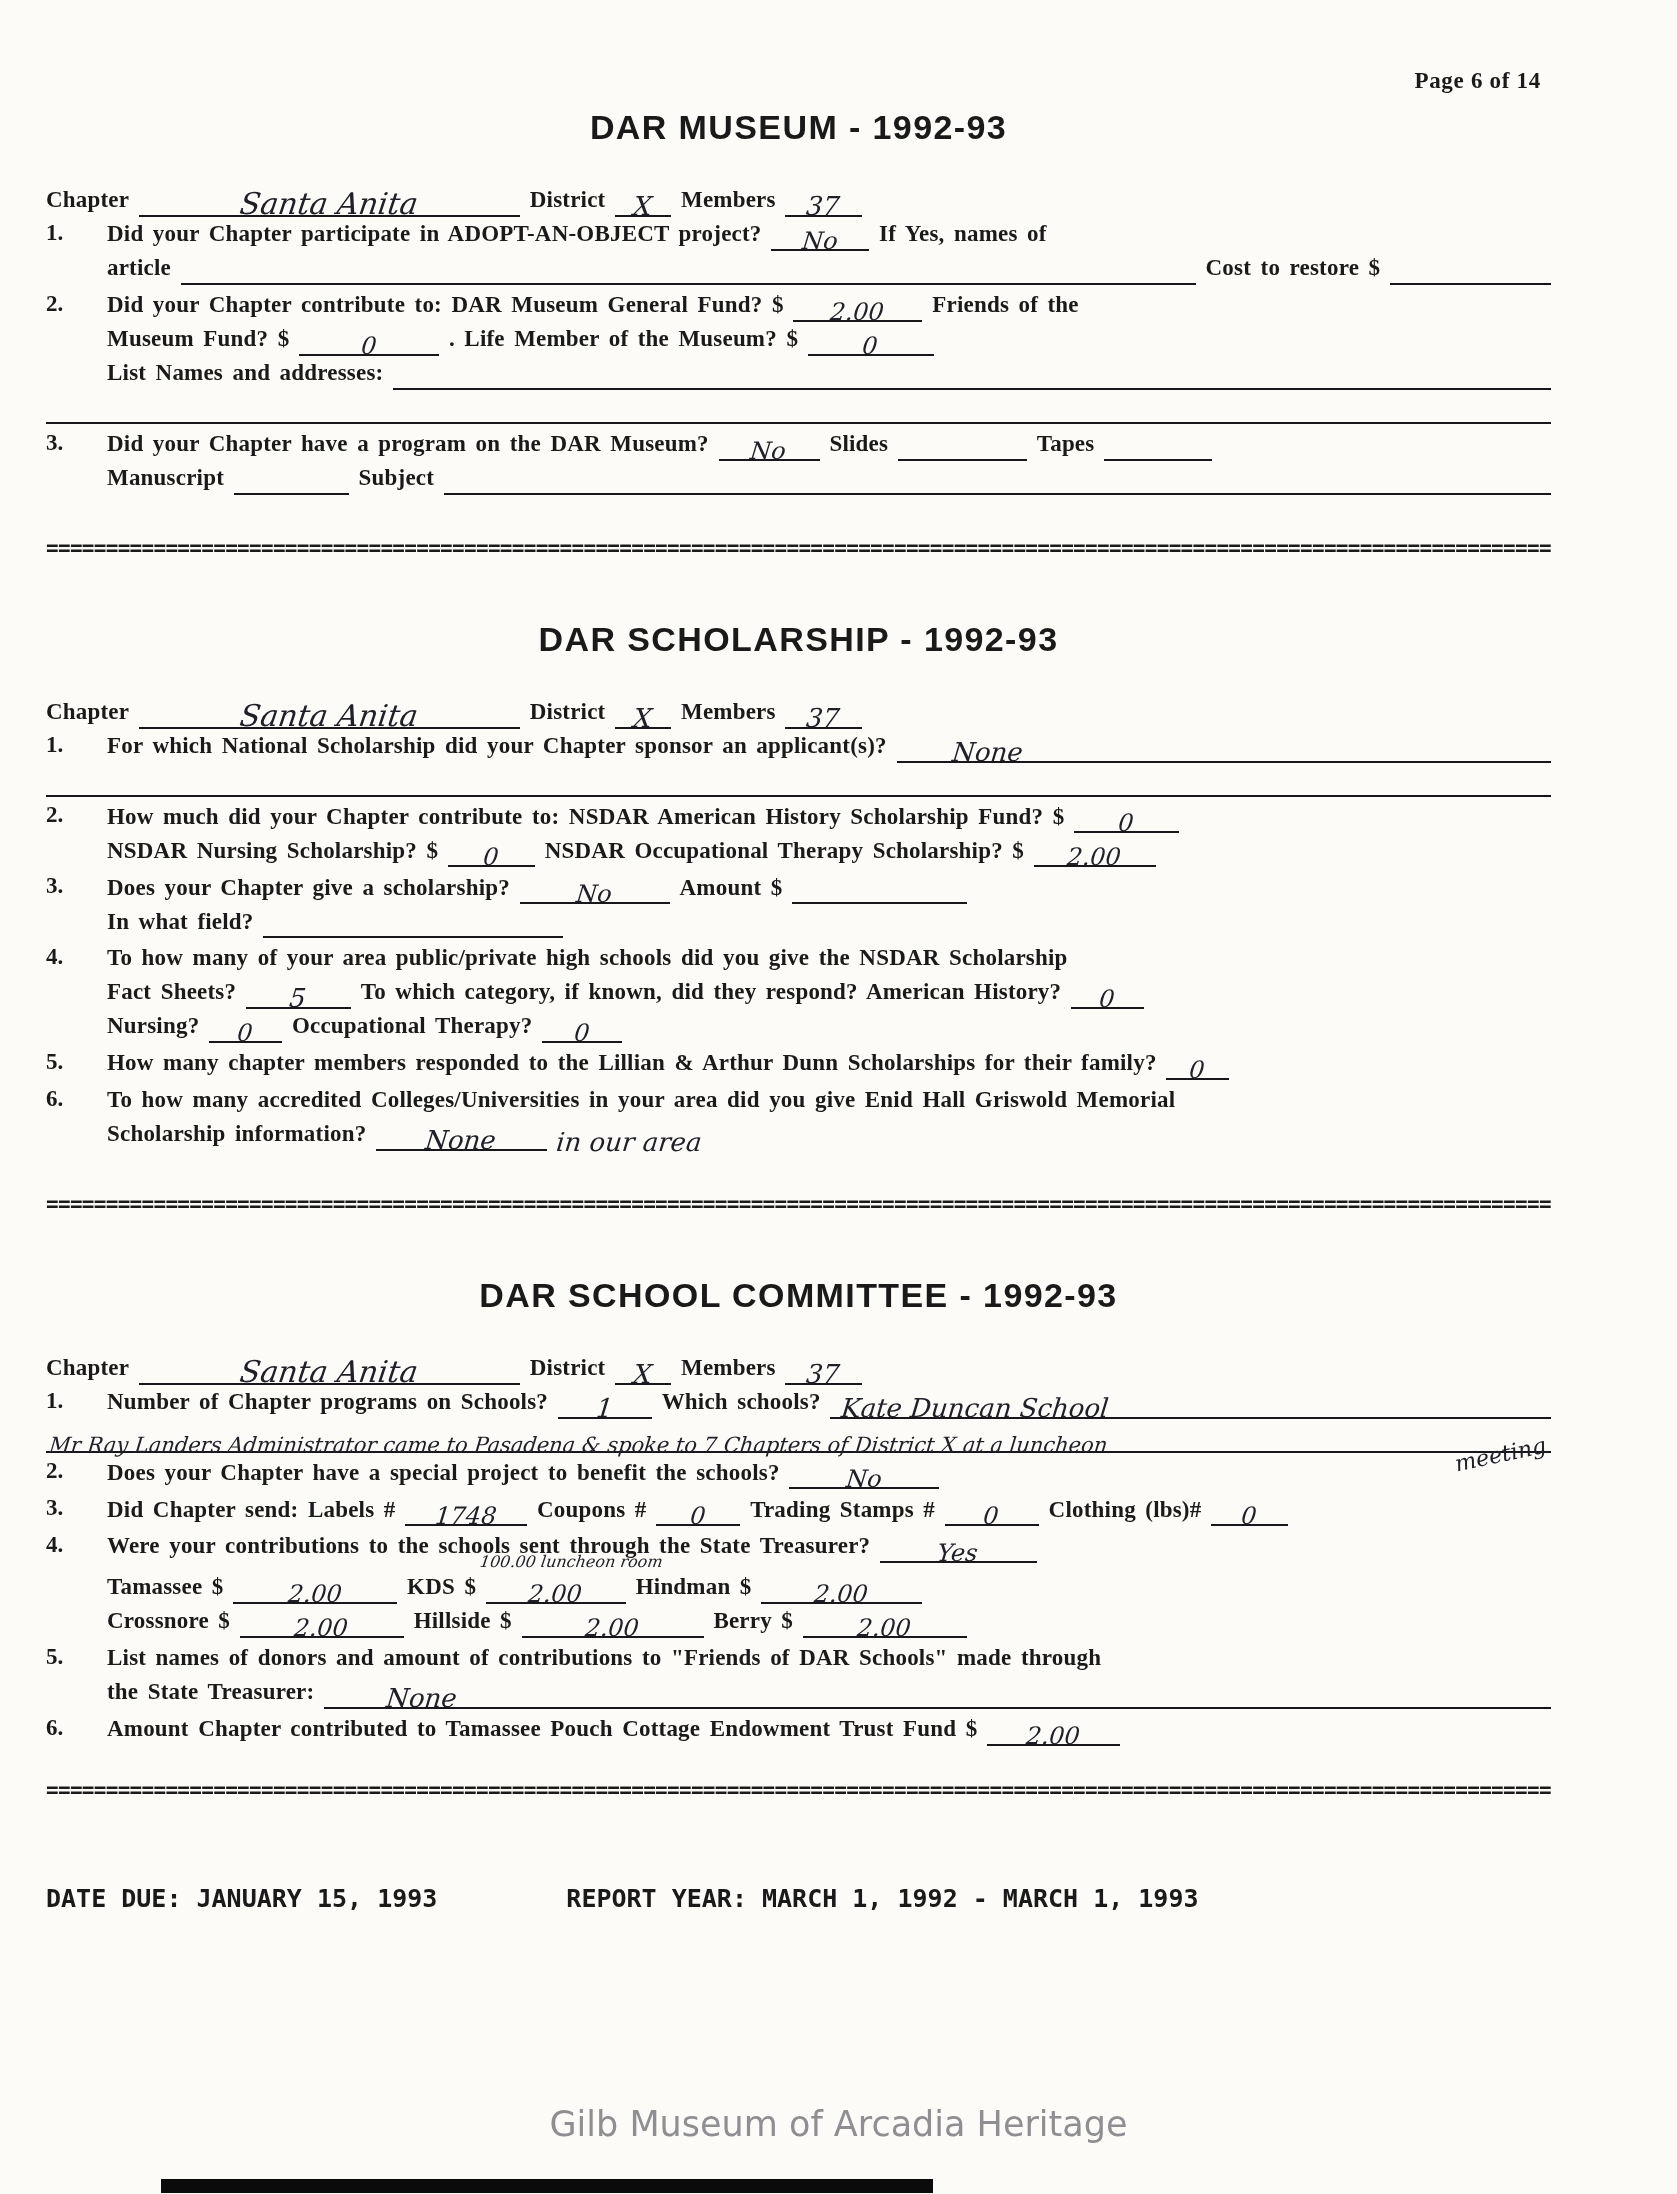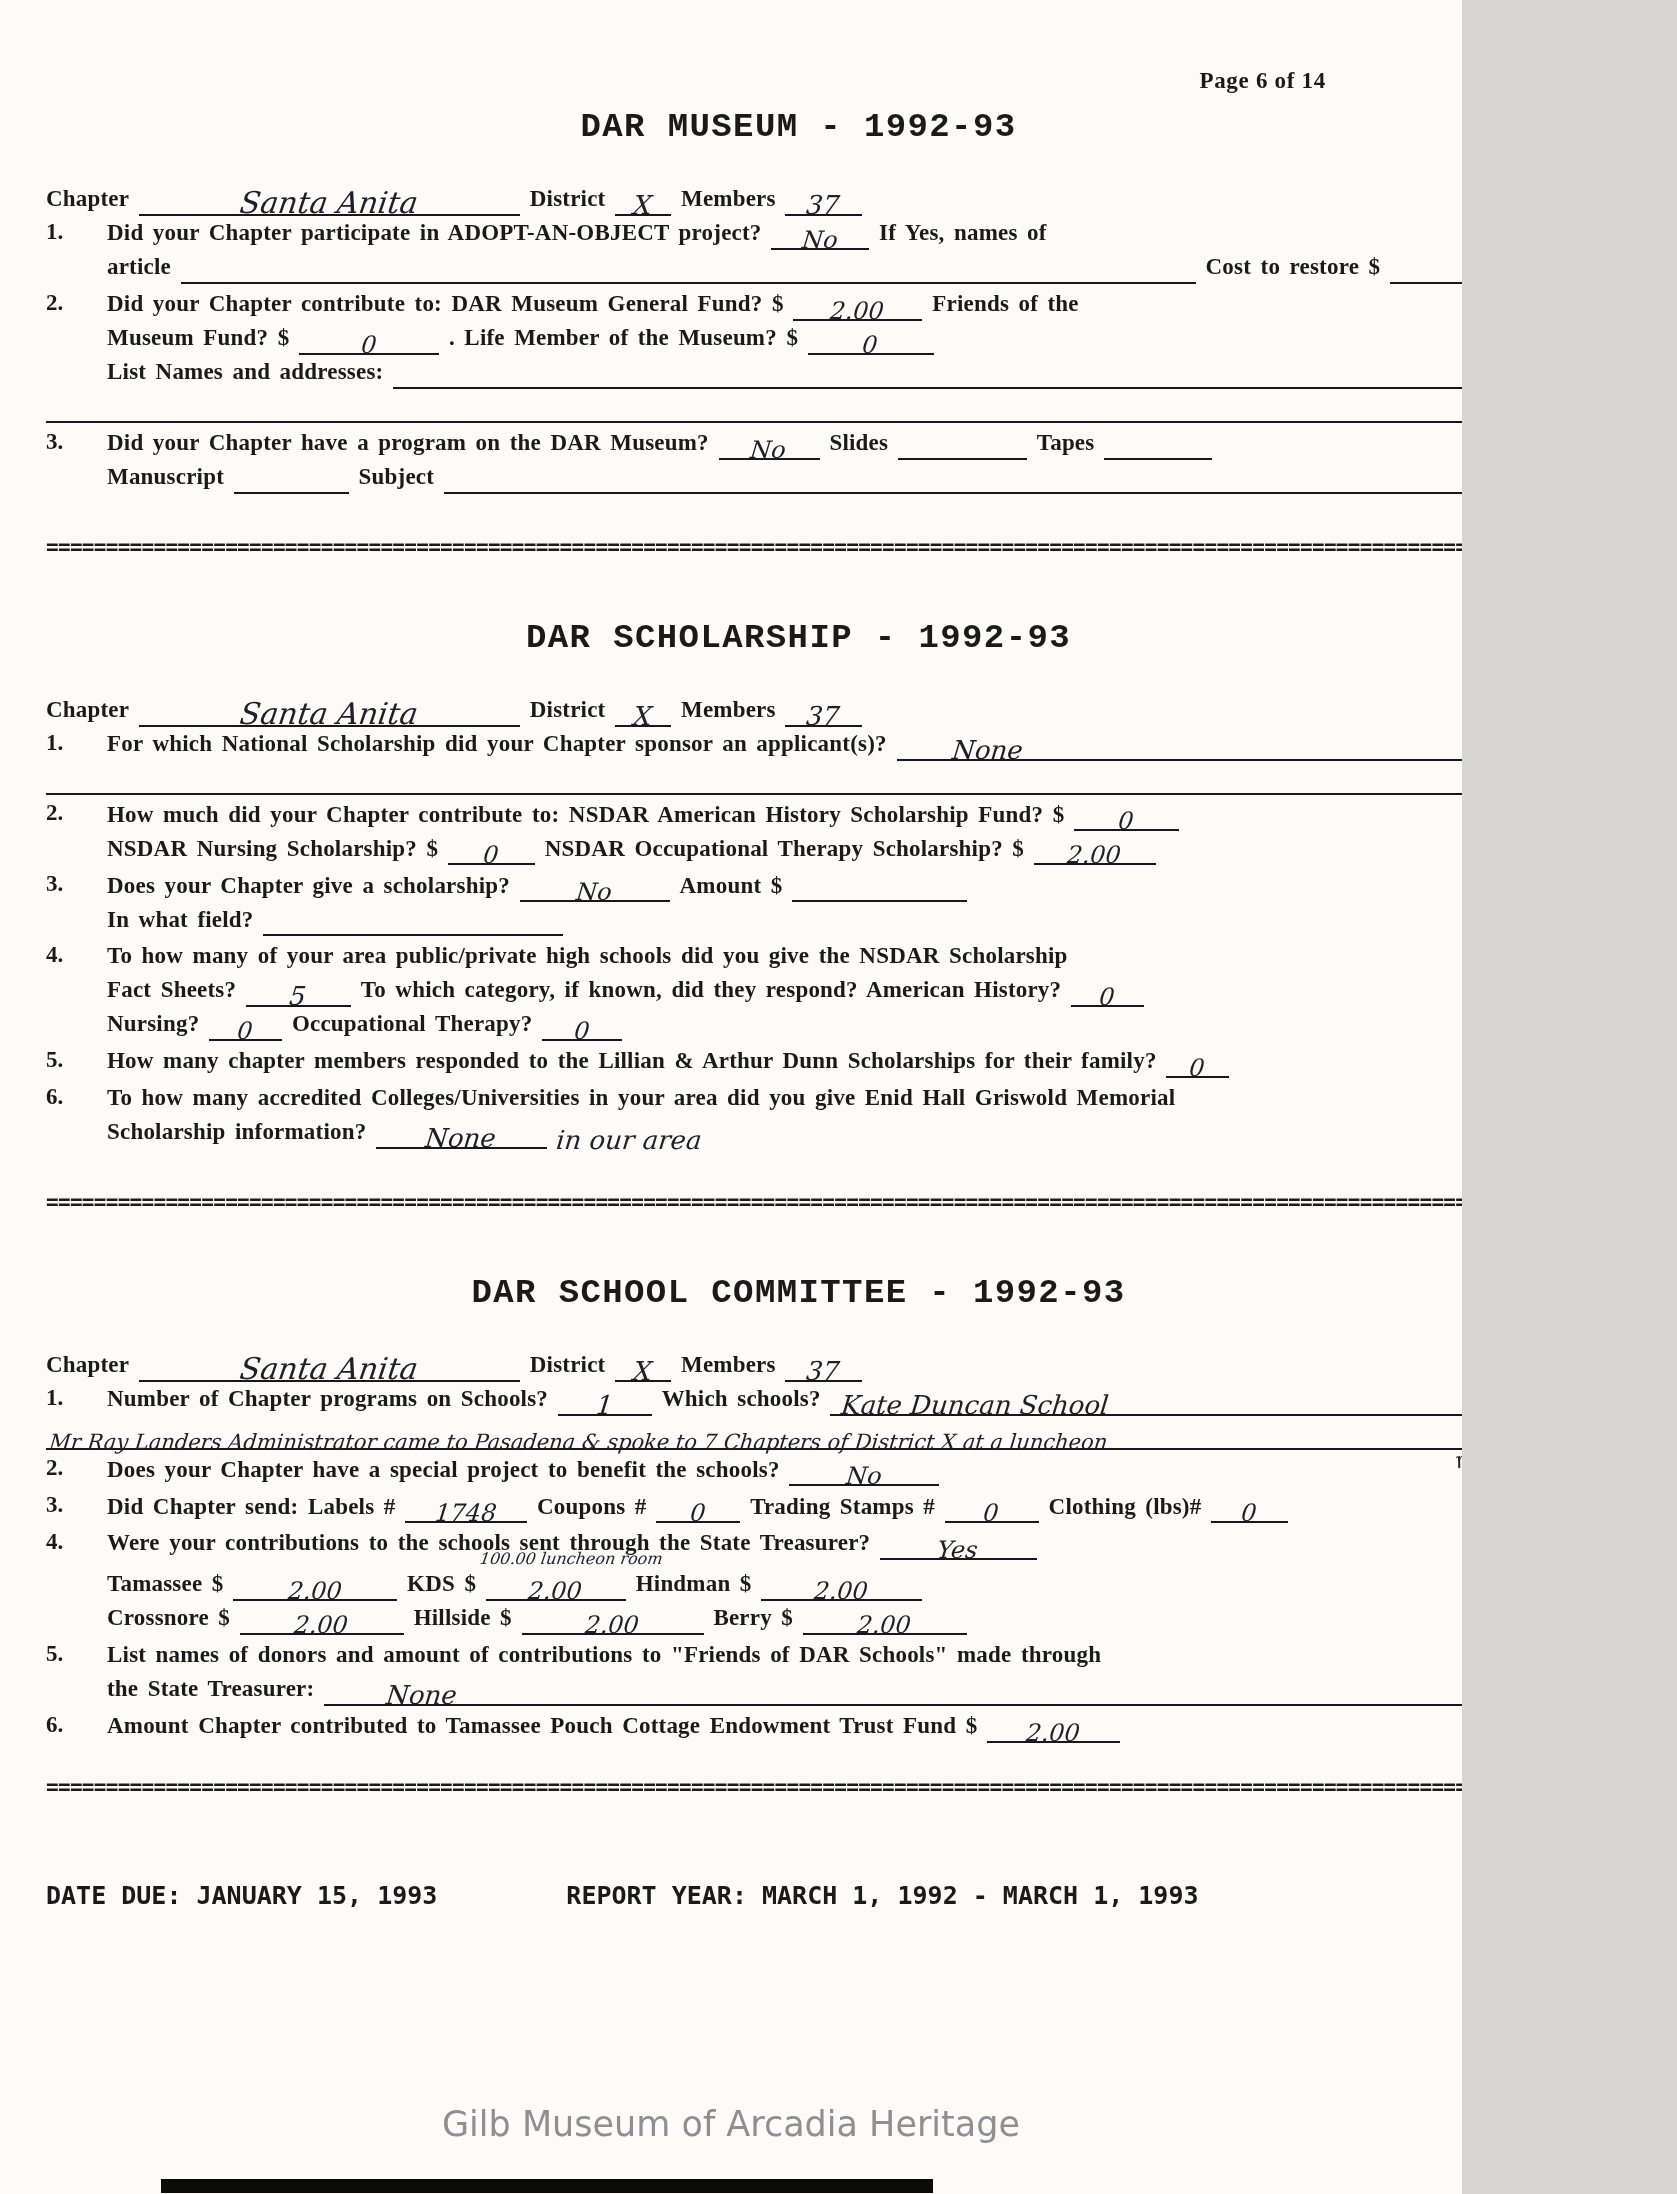--- a/index.html
+++ b/index.html
@@ -1,32 +1,32 @@
 <!DOCTYPE html>
 <html style="font-size:11.2px"><head>
 <meta charset="utf-8">
 <style>
   html,body { margin:0; padding:0; background:#d8d6d2; }
   .page {
     position:relative;
-    width:1462px; height:2194px;
+    width:1677px; height:2194px;
     background:#fcfbf7;
     overflow:hidden;
     box-sizing:border-box;
     padding:66px 126px 0 46px;
     color:#1a1a1a;
     font-family:"Liberation Serif", serif;
   }
   .pageno {
     position:absolute; top:68px; right:136px;
     font-size:23px; font-weight:700; letter-spacing:0.7px;
   }
   .title {
     text-align:center;
-    font-family:Liberation Mono, monospace;
+    font-family:Liberation Sans, sans-serif;
     font-size:34px; font-weight:700; letter-spacing:1.4px;
     margin:56px 0 36px 0;
   }
   .title.first { margin-top:42px; }
   .sec { width:1505px; }
   .fline {
     display:flex; align-items:flex-end; column-gap:9.8px;
     min-height:34px; position:relative;
   }
   .t {

